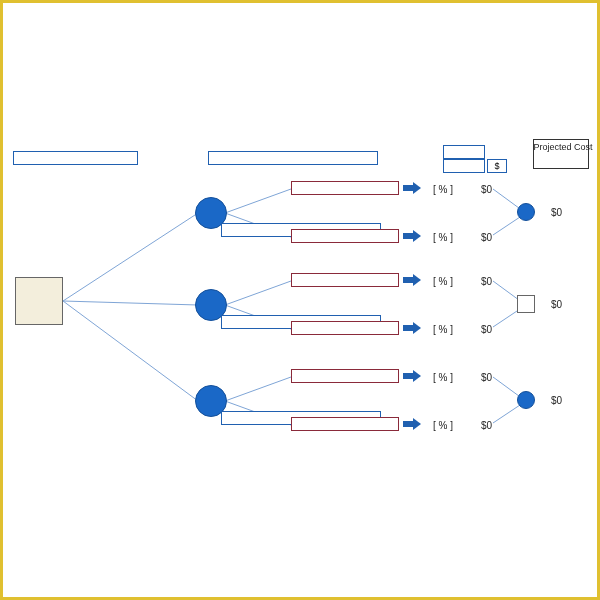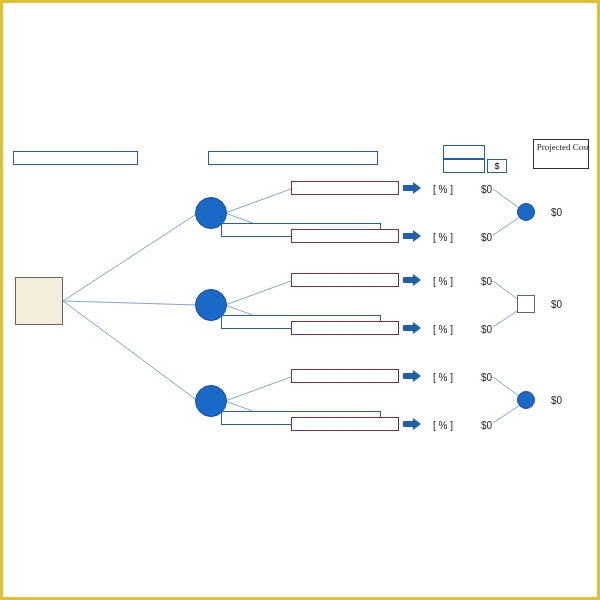--- a/index.html
+++ b/index.html
@@ -123,21 +123,21 @@
     <line x1="490" y1="374" x2="520" y2="396"></line>
     <line x1="490" y1="420" x2="520" y2="400"></line>
   </svg>
 
   <div class="box thin" style="left:10px; top:148px; width:125px;"></div>
   <div class="box thin" style="left:205px; top:148px; width:170px;"></div>
   <div class="box thin" style="left:440px; top:142px; width:42px;"></div>
   <div class="box thin" style="left:440px; top:156px; width:42px;"></div>
   <div class="dollar-cell" style="left:484px; top:156px;">$</div>
   <div class="box" style="left:530px; top:136px; width:56px; height:30px; border-color:#333;"></div>
-  <div class="label center" style="left:530px; top:139px; width:60px; font-size:9px; line-height:11px;font-family:Liberation Serif, serif;">Projected Cost</div>
+  <div class="label center" style="left:530px; top:139px; width:60px; font-size:9px; line-height:11px;">Projected Cost</div>
 
   <div class="root-square" style="left:12px; top:274px;"></div>
 
   <div class="circle" style="left:192px; top:194px; width:32px; height:32px;"></div>
   <div class="box thin" style="left:218px; top:220px; width:160px;"></div>
   <div class="box thin red" style="left:288px; top:178px; width:108px;"></div>
   <div class="box thin red" style="left:288px; top:226px; width:108px;"></div>
   <div class="arrow" style="left:400px; top:180px;">
       <div class="shaft"></div>
       <div class="head"></div>

